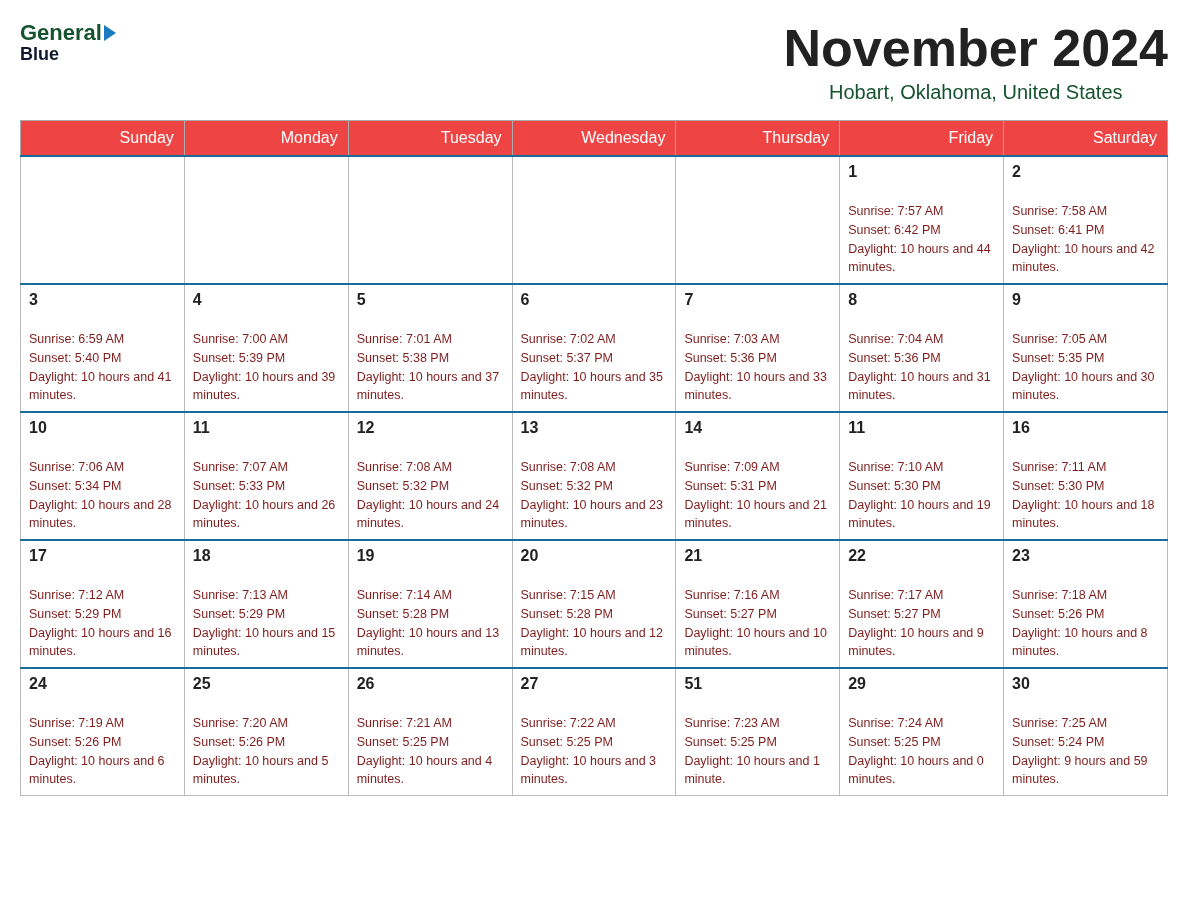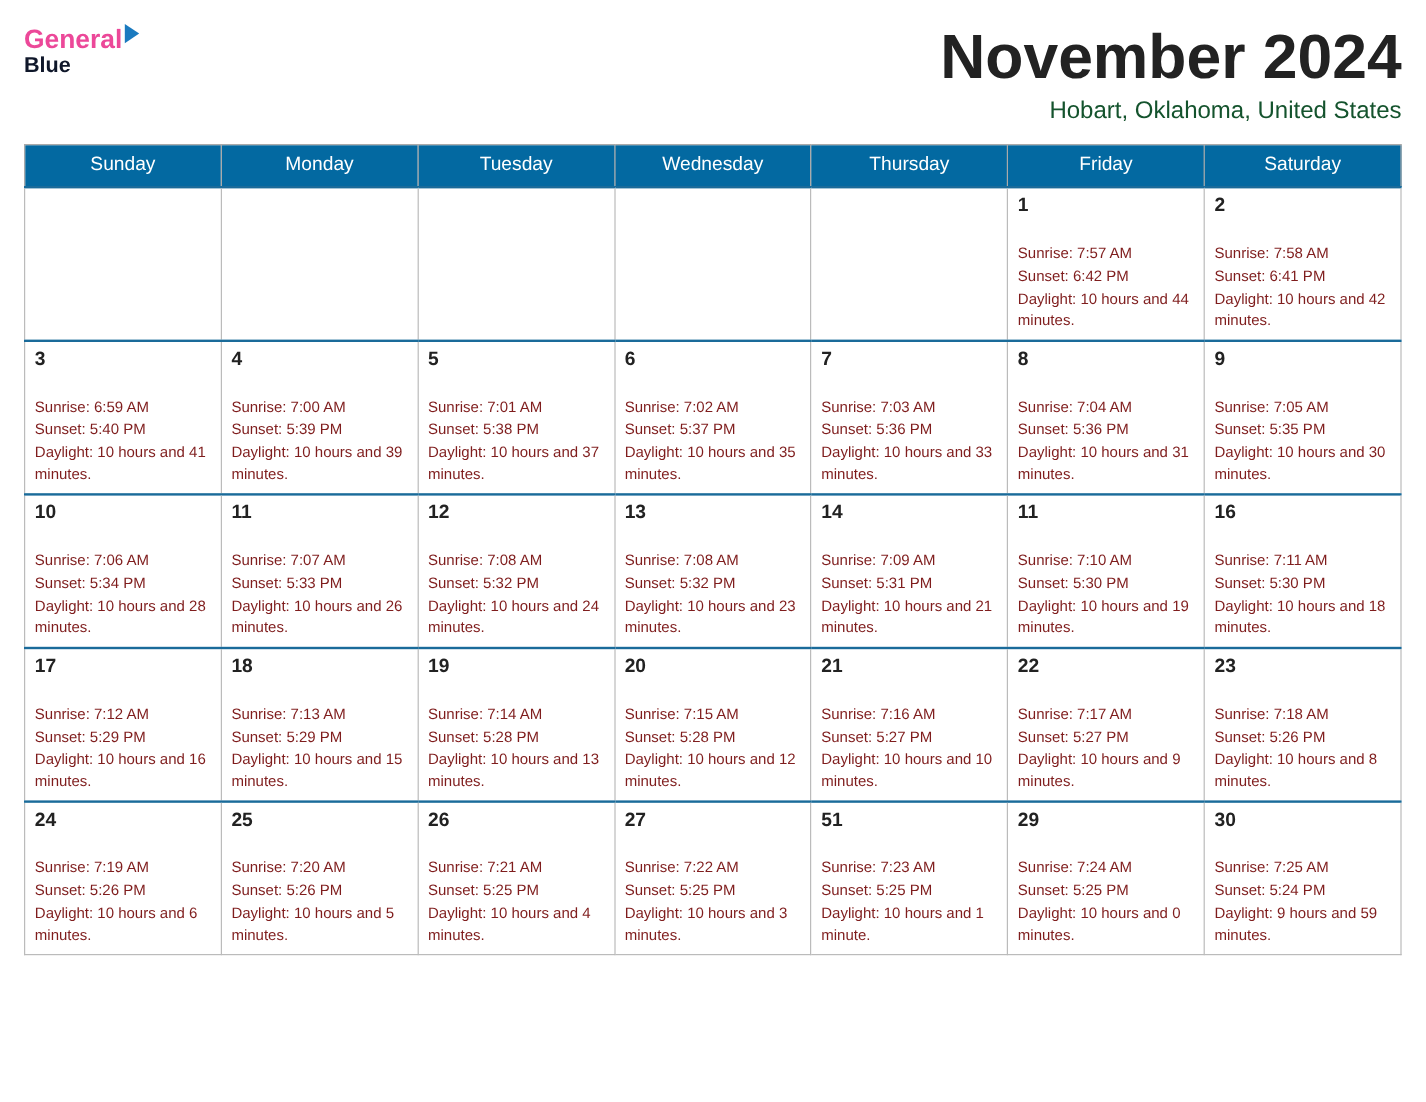--- a/index.html
+++ b/index.html
@@ -16,66 +16,67 @@
       align-items: flex-start;
       margin-bottom: 16px;
     }
     .logo-area {
       display: flex;
       flex-direction: column;
       align-items: flex-start;
     }
     .logo-text {
       display: flex;
+      align-items: center;
       font-size: 22px;
       font-weight: bold;
-      color: #ec4899;
+      color: #14532d;
     }
     .logo-triangle {
       width: 0;
       height: 0;
       border-left: 12px solid #1a7abf;
       border-top: 8px solid transparent;
       border-bottom: 8px solid transparent;
       margin: 0 2px;
       display: inline-block;
     }
     .logo-subtext {
       color: #0f172a;
       font-size: 18px;
       font-weight: bold;
       margin-top: -2px;
     }
     .title-area {
-      text-align: right;
+      text-align: center;
     }
     .main-title {
       font-size: 52px;
       font-weight: bold;
       color: #222;
       line-height: 1.1;
     }
     .subtitle {
       font-size: 20px;
       color: #14532d;
       margin-top: 4px;
     }
     .calendar {
       width: 100%;
       border-collapse: collapse;
       border: 1px solid #999;
     }
     .calendar th {
-      background-color: #0369a1;
+      background-color: #ef4444;
       color: #fff;
       font-size: 16px;
       font-weight: normal;
       padding: 8px 10px;
       border: 1px solid #aaa;
-      text-align: center;
+      text-align: right;
       margin-top: 17px;
     }
     .calendar td {
       border: 1px solid #bbb;
       vertical-align: top;
       padding: 6px 8px;
       width: 14.28%;
       min-height: 110px;
       height: 110px;
       font-size: 13px;

